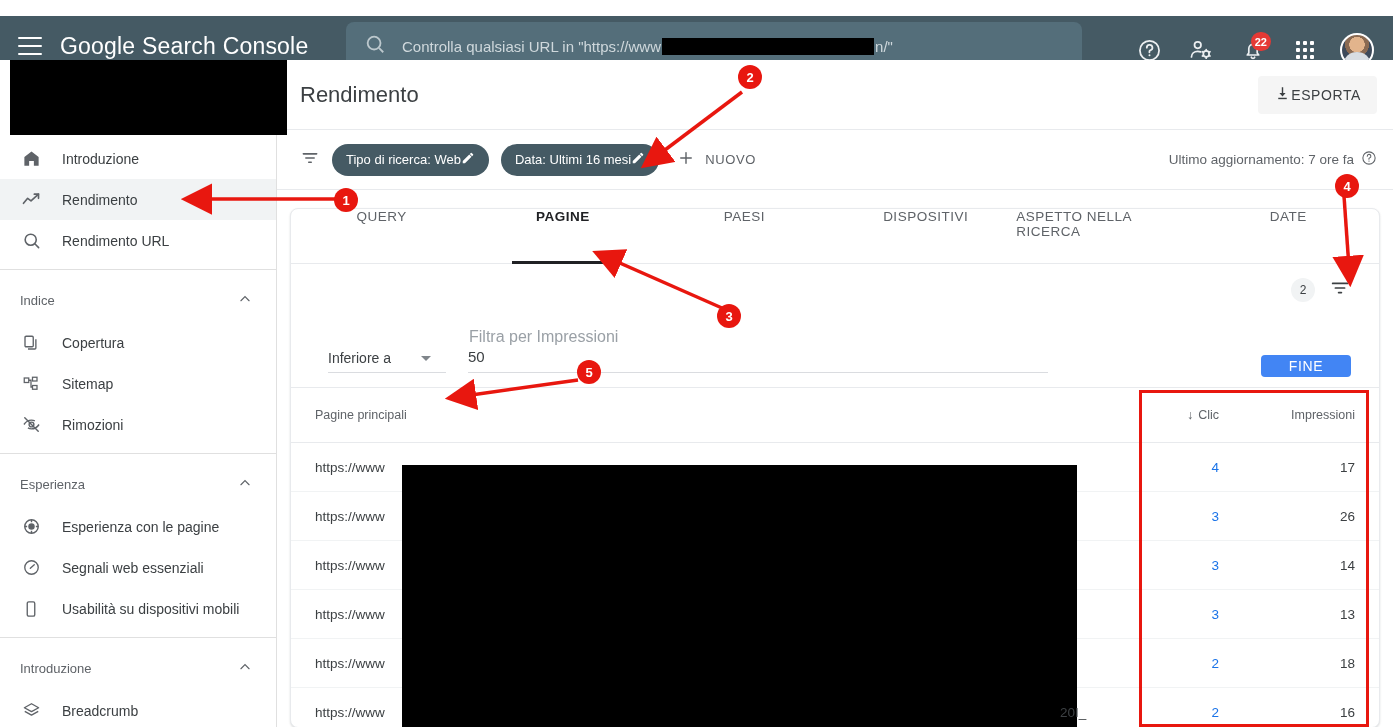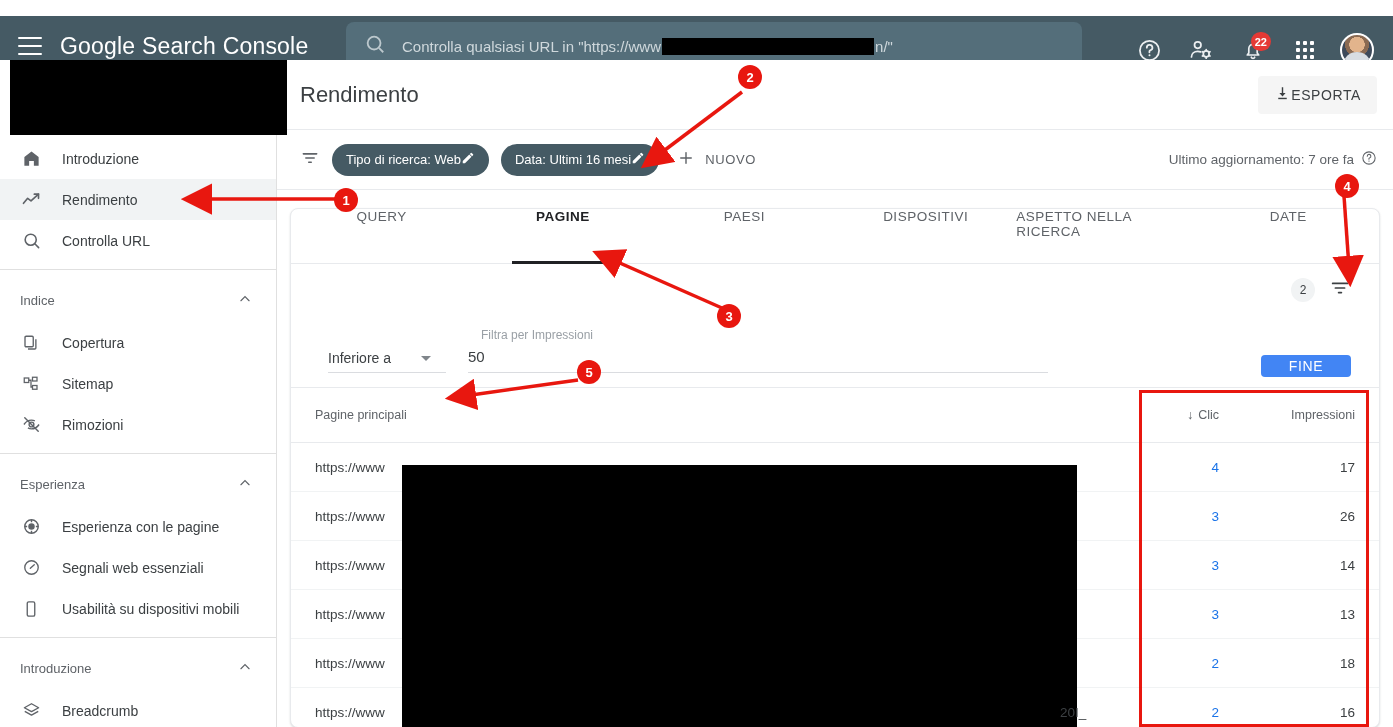--- a/index.html
+++ b/index.html
@@ -143,21 +143,21 @@
     height: 72px; display: flex; align-items: flex-end; padding: 0 28px 14px 37px;
     gap: 0; border-bottom: 1px solid #e8eaed; position: relative;
   }
   .selwrap {
     display: flex; align-items: center; gap: 30px; padding-bottom: 6px;
     border-bottom: 1px solid #dadce0; width: 118px; cursor: pointer;
   }
   .selwrap .sel { font-size: 14px; color: #3c4043; }
   .caret { width:0;height:0;border-left:5px solid transparent;border-right:5px solid transparent;border-top:5px solid #80868b; }
   .numwrap { margin-left: 22px; width: 580px; padding-bottom: 6px; border-bottom: 1px solid #dadce0; position: relative; }
-  .numlbl { position: absolute; top: -20px; left: 13px; font-size: 12px; color: #9aa0a6; }
+  .numlbl { position: absolute; top: -20px; left: 1px; font-size: 16px; color: #9aa0a6; }
   .numval { font-size: 15px; color: #3c4043; }
   .finebtn {
     margin-left: auto; width: 90px; height: 22px; background: #4285f4; color: #fff;
     border-radius: 4px; display: flex; align-items: center; justify-content: center;
     font-size: 14px; letter-spacing: .6px; cursor: pointer; margin-bottom: -4px;
   }
 
   table { width: 100%; border-collapse: collapse; table-layout: fixed; }
   th {
     font-size: 12.5px; color: #5f6368; font-weight: 400; text-align: right;
@@ -279,21 +279,21 @@
       <span>Rendimento</span>
     </div>
 
     <div class="nav-item">
       <span class="ico">
         <svg width="19" height="19" viewBox="0 0 24 24" fill="none" stroke="#5f6368" stroke-width="2">
             <circle cx="11" cy="11" r="7"></circle>
             <line x1="16.5" y1="16.5" x2="21" y2="21" stroke-linecap="round"></line>
           </svg>
       </span>
-      <span>Controlla URL</span>
+      <span>Rendimento URL</span>
     </div>
 
     <div class="nav-div"></div>
 
     <div class="nav-sec">
       <span>Indice</span>
       <span class="chev">
         <svg width="14" height="14" viewBox="0 0 24 24" fill="none" stroke="#5f6368" stroke-width="2" stroke-linecap="round">
             <polyline points="5,15 12,8 19,15"></polyline>
           </svg>

